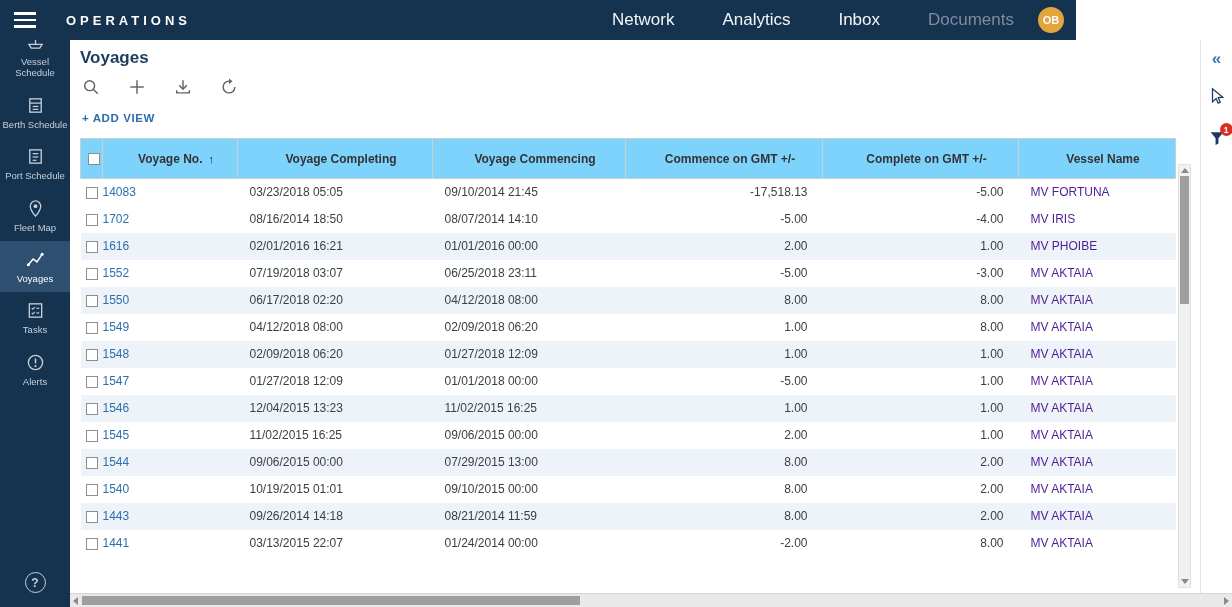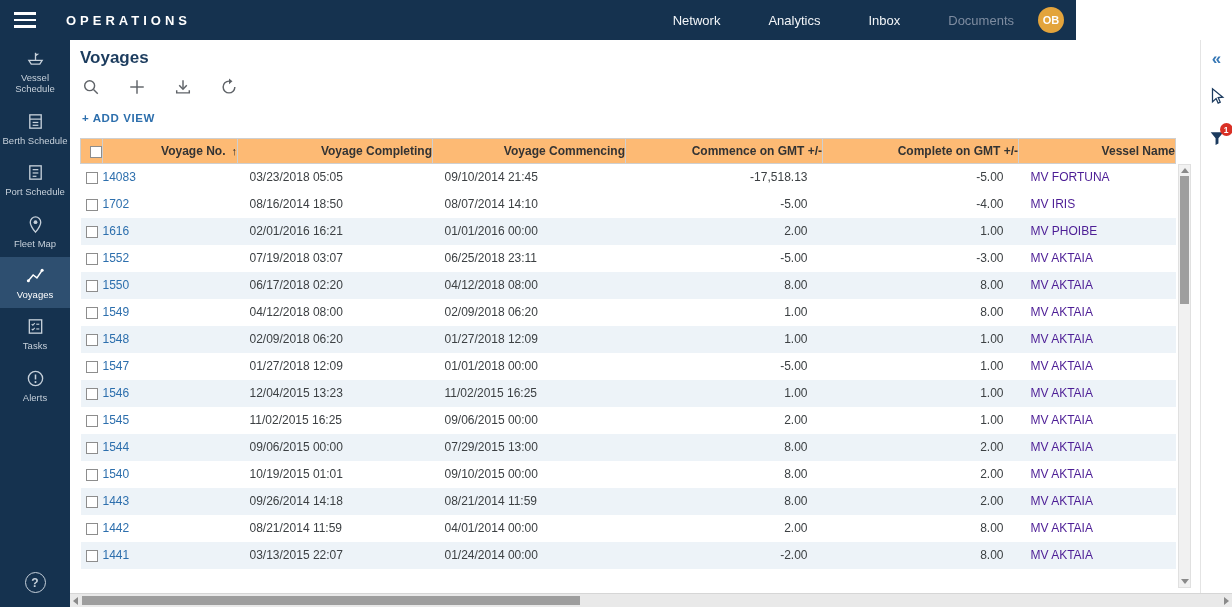--- a/index.html
+++ b/index.html
@@ -4,26 +4,26 @@
 <style>
   * { margin:0; padding:0; box-sizing:border-box; }
   html,body { width:1232px; height:607px; overflow:hidden; font-family:"Liberation Sans", sans-serif; background:#fff; }
 
   
   .topbar { position:absolute; left:0; top:0; width:1076px; height:40px; background:#15324f; display:flex; align-items:center; z-index:30; }
   .hamburger { width:40px; height:40px; margin-left:14px; display:flex; flex-direction:column; justify-content:center; gap:4px; cursor:pointer; }
   .hamburger span { display:block; width:22px; height:2.5px; background:#fff; }
   .app-title { color:#fff; font-size:13px; font-weight:bold; letter-spacing:4px; margin-left:12px; }
   .topnav { margin-left:auto; display:flex; align-items:center; gap:48px; margin-right:24px; }
-  .nav-item { color:#f2f5f8; font-size:13px; cursor:pointer; }
+  .nav-item { color:#f2f5f8; font-size:17px; cursor:pointer; }
   .nav-item.muted { color:#7e8ca0; }
   .avatar { width:26px; height:26px; border-radius:50%; background:#e3a43c; color:#fdfdfd; font-size:11px; font-weight:bold; display:flex; align-items:center; justify-content:center; margin-right:12px; cursor:pointer; }
 
   
-  .sidebar { position:absolute; left:0; top:40px; bottom:0; width:70px; background:#15324f; display:flex; flex-direction:column; z-index:20; }
+  .sidebar { position:absolute; left:0; top:24px; bottom:0; width:70px; background:#15324f; display:flex; flex-direction:column; z-index:20; }
   .side-item { width:70px; padding:9px 2px 8px 2px; display:flex; flex-direction:column; align-items:center; gap:4px; color:#c6d0da; cursor:pointer; }
   .side-item.active { background:#2e4f70; color:#ffffff; }
   .side-item svg { display:block; }
   .side-label { font-size:9.5px; line-height:1.2; text-align:center; }
   .side-help { margin-top:auto; margin-bottom:14px; display:flex; justify-content:center; }
   .circle-glyph { width:21px; height:21px; border:1.5px solid #c6d0da; border-radius:50%; color:#c6d0da; font-size:12px; font-weight:bold; display:flex; align-items:center; justify-content:center; cursor:pointer; }
 
   
   .rail { position:absolute; right:0; top:40px; bottom:14px; width:32px; background:#fff; border-left:1px solid #e4e4e4; display:flex; flex-direction:column; align-items:center; padding-top:10px; gap:20px; z-index:20; }
   .collapse-btn { color:#3577b5; font-size:17px; font-weight:bold; cursor:pointer; line-height:1; }
@@ -33,21 +33,21 @@
   
   .main { position:absolute; left:70px; top:40px; right:32px; bottom:14px; background:#fff; overflow:hidden; }
   .page-title { margin:8px 0 0 10px; font-size:17px; font-weight:bold; color:#1c3c5e; }
   .toolbar { margin:10px 0 0 12px; display:flex; align-items:center; gap:28px; color:#5f6368; }
   .tool-btn { cursor:pointer; display:flex; align-items:center; }
   .add-view { margin:16px 0 0 12px; font-size:11.5px; font-weight:bold; letter-spacing:0.6px; color:#2d6fad; cursor:pointer; display:inline-block; }
 
   
   .table-zone { position:relative; margin:12px 0 0 10px; width:1095px; }
   table { border-collapse:collapse; table-layout:fixed; width:1095px; }
-  thead th { background:#fdba74; border:1px solid #cfcfcf; height:25px; font-size:12px; font-weight:bold; color:#333; text-align:right; padding-left:12px; cursor:pointer; white-space:nowrap; overflow:hidden; }
+  thead th { background:#7dd3fc; border:1px solid #cfcfcf; height:40px; font-size:12px; font-weight:bold; color:#333; text-align:center; padding-left:12px; cursor:pointer; white-space:nowrap; overflow:hidden; }
   thead th.h-check { padding-left:5px; }
   .sort-arrow { font-size:11px; color:#222; margin-left:6px; }
   tbody td { height:27px; font-size:12px; color:#3c4043; white-space:nowrap; overflow:hidden; }
   tbody tr:nth-child(2n+3) { background:#edf3f8; }
   .c-check { padding-left:5px; }
   .cb { display:inline-block; width:12px; height:12px; border:1px solid #8d8d8d; background:#fff; vertical-align:middle; cursor:pointer; }
   .c-no { text-align:left; padding-right:15px; }
   .lnk { color:#2d6fad; text-decoration:none; cursor:pointer; }
   .c-date { padding-left:12px; }
   .c-num { text-align:right; padding-right:15px; }
@@ -331,29 +331,20 @@
             <td class="c-check"><span class="cb"></span></td>
             <td class="c-no"><a class="lnk">1443</a></td>
             <td class="c-date">09/26/2014 14:18</td>
             <td class="c-date">08/21/2014 11:59</td>
             <td class="c-num">8.00</td>
             <td class="c-num">2.00</td>
             <td class="c-vessel">MV AKTAIA</td>
           </tr>
           <tr>
             <td class="c-check"><span class="cb"></span></td>
-            <td class="c-no"><a class="lnk">1442</a></td>
-            <td class="c-date">08/21/2014 11:59</td>
-            <td class="c-date">04/01/2014 00:00</td>
-            <td class="c-num">2.00</td>
-            <td class="c-num">8.00</td>
-            <td class="c-vessel">MV AKTAIA</td>
-          </tr>
-          <tr>
-            <td class="c-check"><span class="cb"></span></td>
             <td class="c-no"><a class="lnk">1441</a></td>
             <td class="c-date">03/13/2015 22:07</td>
             <td class="c-date">01/24/2014 00:00</td>
             <td class="c-num">-2.00</td>
             <td class="c-num">8.00</td>
             <td class="c-vessel">MV AKTAIA</td>
           </tr>
         </tbody>
     </table>
 

